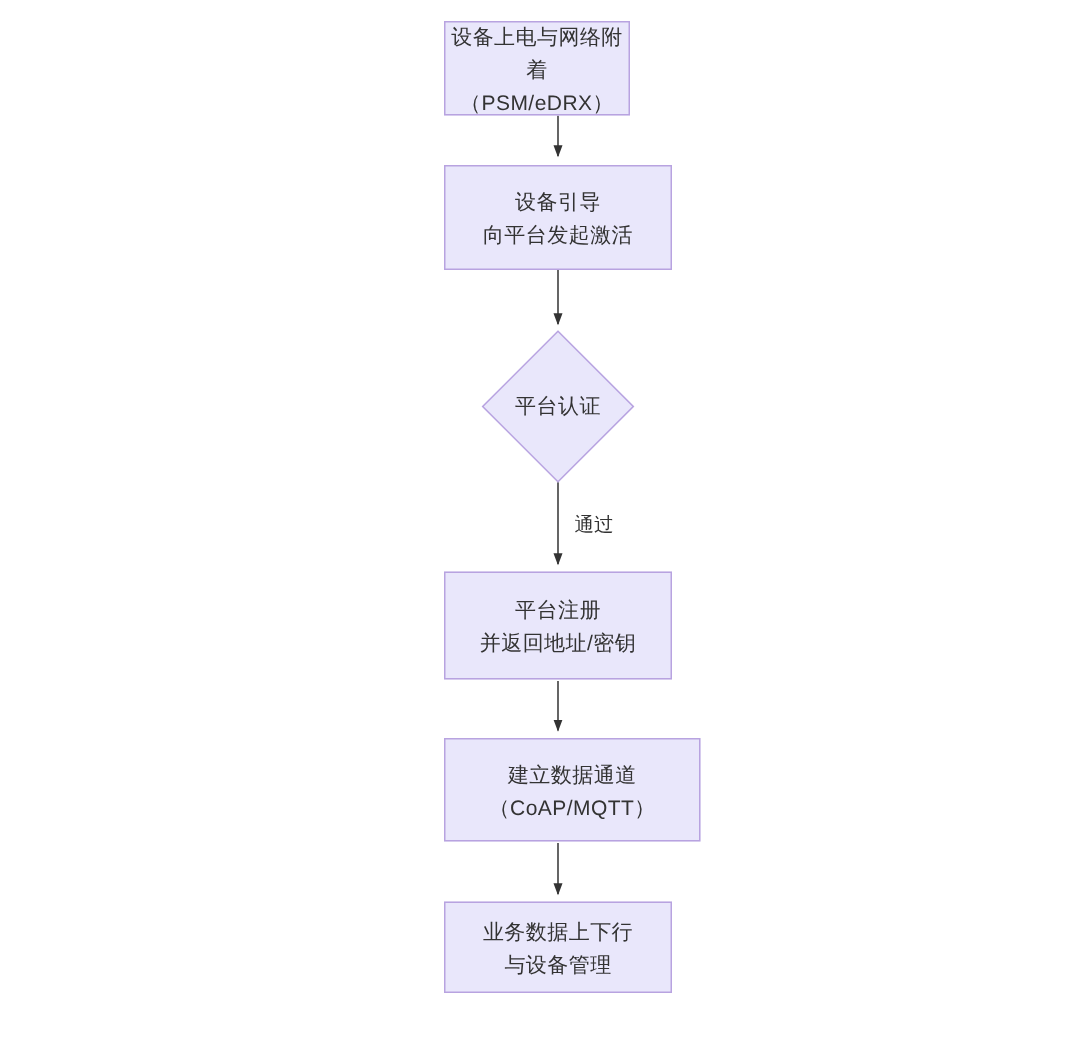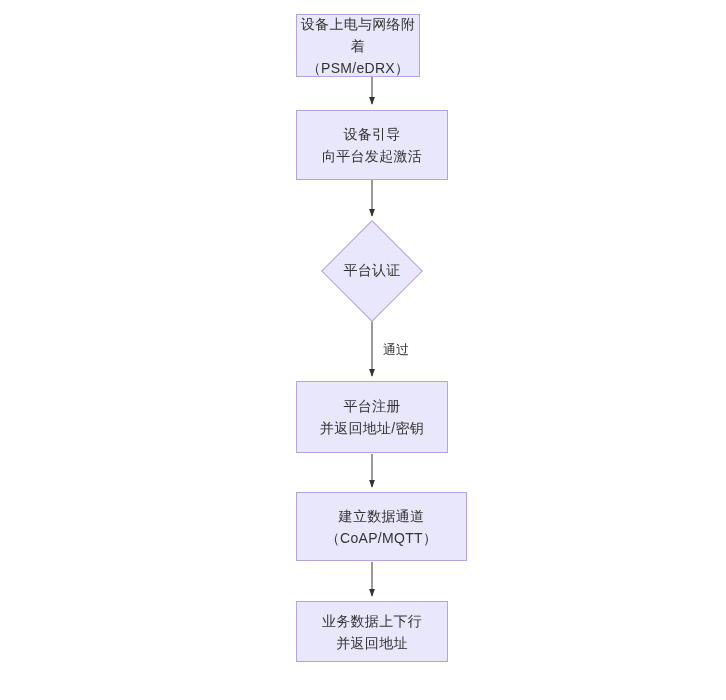--- a/index.html
+++ b/index.html
@@ -129,16 +129,16 @@
     <span class="line2">并返回地址/密钥</span>
   </div>
 
   <div class="node" style="left:296px; top:492px; width:171px; height:69px;">
     <span class="line1">建立数据通道</span>
     <span class="line2">（CoAP/MQTT）</span>
   </div>
 
   <div class="node" style="left:296px; top:601px; width:152px; height:61px;">
     <span class="line1">业务数据上下行</span>
-    <span class="line2">并返回地址</span>
+    <span class="line2">与设备管理</span>
   </div>
 
 </div>
 
 </body></html>

